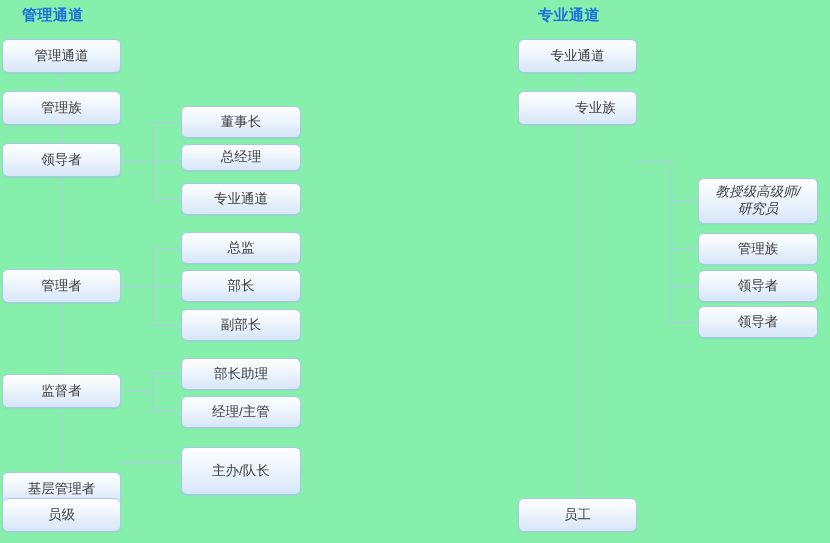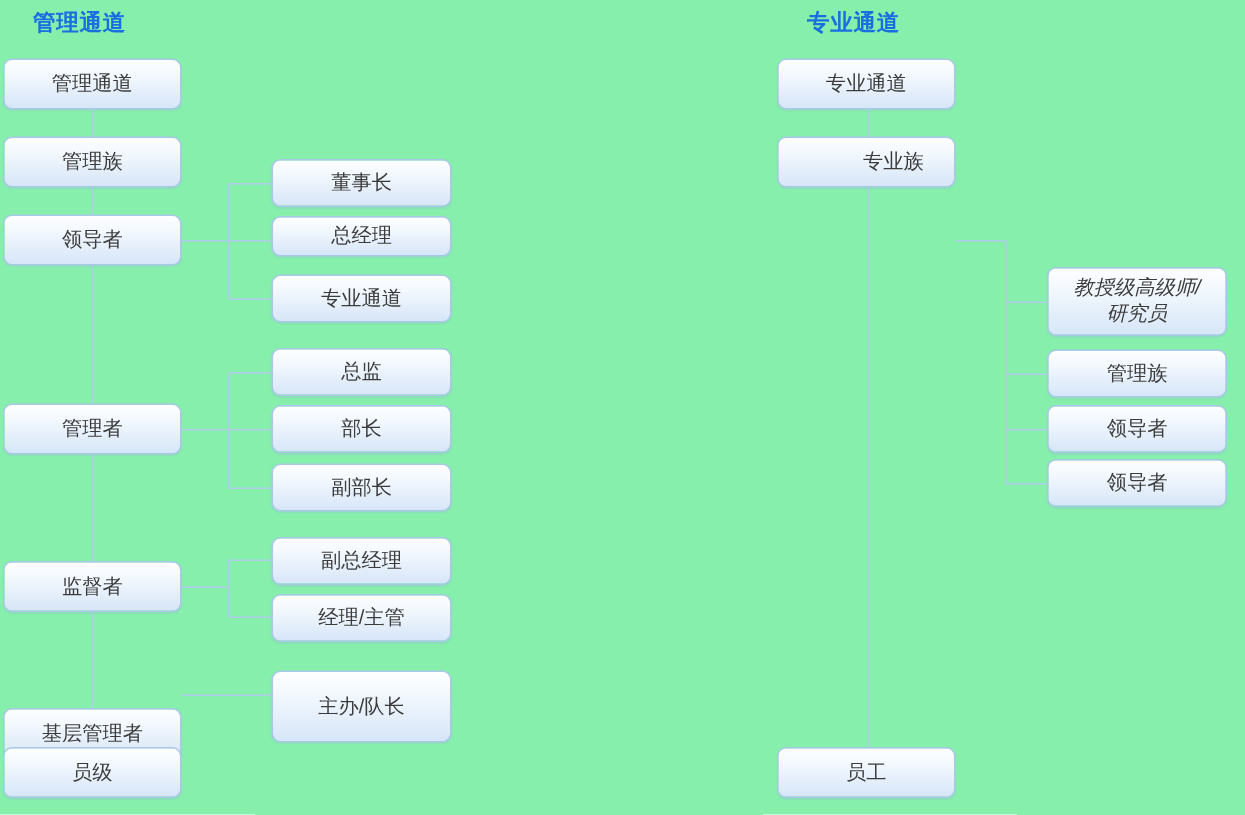--- a/index.html
+++ b/index.html
@@ -99,21 +99,21 @@
 
   <div class="node" style="left:181px; top:270px; width:120px; height:32px;">部长</div>
 
   <div class="node" style="left:181px; top:309px; width:120px; height:32px;">副部长</div>
 
   <div class="line h" style="left:121px; top:391px; width:31px;"></div>
   <div class="line v" style="left:152px; top:373px; height:39px;"></div>
   <div class="line h" style="left:152px; top:373px; width:29px;"></div>
   <div class="line h" style="left:152px; top:411px; width:29px;"></div>
 
-  <div class="node" style="left:181px; top:358px; width:120px; height:32px;">副总经理</div>
+  <div class="node" style="left:181px; top:358px; width:120px; height:32px;">部长助理</div>
 
   <div class="node" style="left:181px; top:396px; width:120px; height:32px;">经理/主管</div>
 
   <div class="line h" style="left:121px; top:463px; width:60px;"></div>
 
   <div class="node" style="left:181px; top:447px; width:120px; height:48px;">主办/队长</div>
 
   <div class="col-title" style="left:538px; top:6px;">专业通道</div>
 
   <div class="line v" style="left:578px; top:73px; height:425px;"></div>

